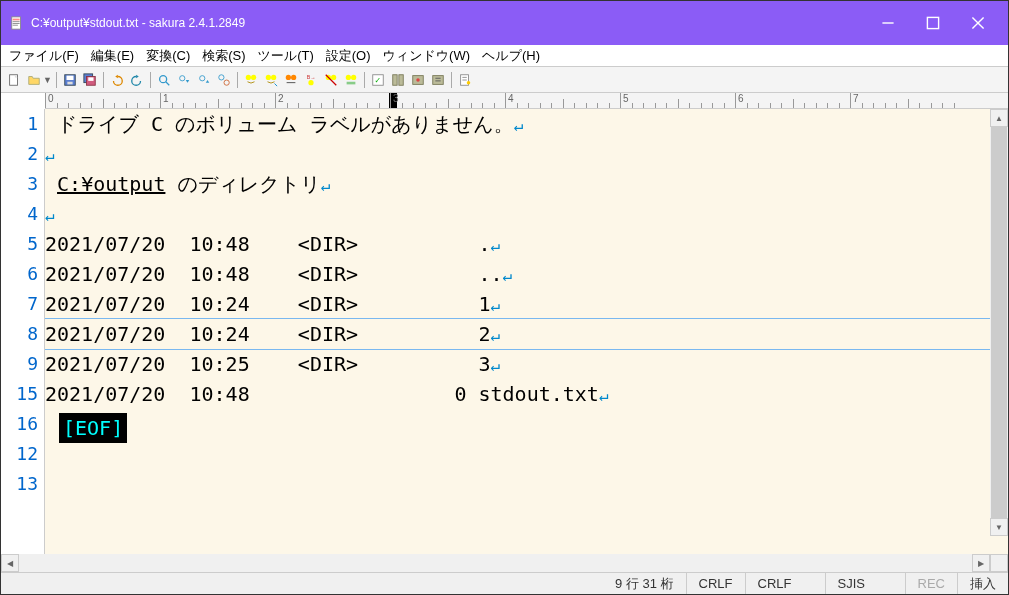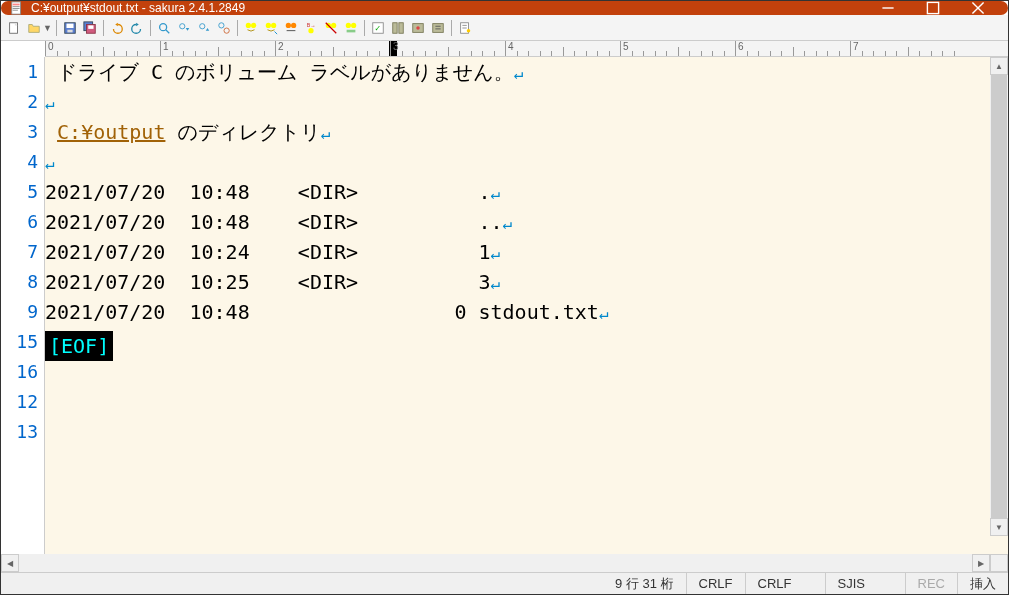--- a/index.html
+++ b/index.html
@@ -1,39 +1,39 @@
 <!DOCTYPE html>
 <html><head>
 <meta charset="utf-8">
 <style>
 * { margin: 0; padding: 0; box-sizing: border-box; }
 body { font-family: "MS UI Gothic", "Meiryo", sans-serif; font-size: 12px; overflow: hidden; }
 .window { width: 1009px; height: 595px; display: flex; flex-direction: column; background: #fff; border: 1px solid #333; }
-.titlebar { background: #c2410c; color: #fff; height: 14px; display: flex; align-items: center; padding: 0 8px; border-radius: 8px; }
+.titlebar { background: #8b5cf6; color: #fff; height: 44px; display: flex; align-items: center; padding: 0 8px; }
 .titlebar .icon { width: 16px; height: 16px; margin-right: 6px; display: inline-flex; align-items: center; justify-content: center; }
 .titlebar .title { flex: 1; font-size: 12px; }
 .winctl { display: flex; }
 .winctl .btn { width: 45px; height: 30px; display: flex; align-items: center; justify-content: center; color: #fff; cursor: pointer; }
 .menubar { background: #fff; height: 22px; display: flex; align-items: center; padding: 0 2px; border-bottom: 1px solid #ccc; font-size: 13px; }
 .menubar .menuitem { padding: 2px 6px; cursor: pointer; }
 .toolbar { background: #f4f4f4; height: 26px; display: flex; align-items: center; padding: 0 4px; gap: 2px; border-bottom: 1px solid #ccc; }
 .toolbar .tbtn { width: 18px; height: 18px; display: inline-flex; align-items: center; justify-content: center; cursor: pointer; border: 1px solid transparent; }
 .toolbar .sep { width: 1px; height: 16px; background: #aaa; margin: 0 2px; }
 .ruler { height: 16px; background: #f4f4f4; border-bottom: 1px solid #ccc; margin-left: 44px; position: relative; overflow: hidden; font-size: 10px; color: #666; }
 .ruler .tick { position: absolute; top: 0; height: 100%; border-left: 1px solid #999; padding-left: 2px; }
 .ruler .cursor-mark { position: absolute; top: 0; width: 8px; height: 16px; background: #000; }
 .editor { flex: 1; display: flex; background: #fdf7e8; overflow: hidden; position: relative; }
 .gutter { width: 44px; background: #fff; border-right: 1px solid #ccc; text-align: right; padding-right: 6px; font-size: 18px; color: #0066cc; font-family: Consolas, monospace; }
 .gutter .ln { height: 30px; line-height: 30px; }
 .content { flex: 1; font-family: "MS Gothic", "Meiryo", monospace; font-size: 20px; position: relative; }
 .content .line { height: 30px; line-height: 30px; white-space: pre; position: relative; }
 .content .line.current { background: #fdf7e8; border-top: 1px solid #7ab8f0; border-bottom: 1px solid #7ab8f0; box-sizing: content-box; margin-top: -1px; margin-bottom: -1px; }
-.content .link { color: #a16207; text-decoration: underline; }
+.content .link { color: #000000; text-decoration: underline; }
 .content .newline { color: #0088cc; font-size: 16px; }
-.content .eof { background: #000; color: #00ffff; padding: 0 4px; display: inline-block; margin-top: 4px; }
+.content .eof { background: #000; color: #00ffff; padding: 0 4px; display: inline-block; margin-top: 4px; margin-left: 14px; }
 .vscroll { position: absolute; right: 0; top: 0; bottom: 18px; width: 18px; background: #f0f0f0; }
 .vscroll .arr { height: 18px; background: #f0f0f0; display: flex; align-items: center; justify-content: center; border: 1px solid #ccc; cursor: pointer; font-size: 8px; color: #666; }
 .vscroll .thumb { position: absolute; left: 1px; right: 1px; top: 18px; bottom: 18px; background: #ccc; }
 .hscroll { height: 18px; background: #f0f0f0; display: flex; }
 .hscroll .arr { width: 18px; display: flex; align-items: center; justify-content: center; border: 1px solid #ccc; cursor: pointer; font-size: 8px; color: #666; }
 .statusbar { height: 22px; background: #f0f0f0; border-top: 1px solid #ccc; display: flex; align-items: flex-end; font-size: 13px; color: #333; }
 .statusbar .cell { padding: 0 12px; border-right: 1px solid #ccc; height: 100%; display: flex; align-items: center; }
 .statusbar .spacer { flex: 1; }
 .statusbar .disabled { color: #aaa; }
 svg { width: 14px; height: 14px; }
@@ -66,20 +66,30 @@
         </div>
       <div class="btn close">
           <svg viewBox="0 0 10 10">
             <line x1="1" y1="1" x2="9" y2="9" stroke="#fff" stroke-width="1"></line>
             <line x1="9" y1="1" x2="1" y2="9" stroke="#fff" stroke-width="1"></line>
           </svg>
         </div>
     </div>
   </div>
 
+  <div class="menubar">
+    <span class="menuitem">ファイル(F)</span>
+    <span class="menuitem">編集(E)</span>
+    <span class="menuitem">変換(C)</span>
+    <span class="menuitem">検索(S)</span>
+    <span class="menuitem">ツール(T)</span>
+    <span class="menuitem">設定(O)</span>
+    <span class="menuitem">ウィンドウ(W)</span>
+    <span class="menuitem">ヘルプ(H)</span>
+  </div>
 
   <div class="toolbar">
     <span class="tbtn">
         <svg viewBox="0 0 16 16">
           <rect x="3" y="2" width="9" height="12" fill="#fff" stroke="#666"></rect>
           <path d="M9 2 L12 5 L9 5 Z" fill="#ddd"></path>
         </svg>
       </span>
     <span class="tbtn">
         <svg viewBox="0 0 16 16">
@@ -321,20 +331,21 @@
         <div class="ln">13</div>
       </div>
     <div class="content">
         <div class="line"> ドライブ C のボリューム ラベルがありません。<span class="newline">↵</span></div>
         <div class="line"><span class="newline">↵</span></div>
         <div class="line"> <span class="link">C:¥output</span> のディレクトリ<span class="newline">↵</span></div>
         <div class="line"><span class="newline">↵</span></div>
         <div class="line">2021/07/20  10:48    &lt;DIR&gt;          .<span class="newline">↵</span></div>
         <div class="line">2021/07/20  10:48    &lt;DIR&gt;          ..<span class="newline">↵</span></div>
         <div class="line">2021/07/20  10:24    &lt;DIR&gt;          1<span class="newline">↵</span></div>
+        <div class="line current">2021/07/20  10:24    &lt;DIR&gt;          2<span class="newline">↵</span></div>
         <div class="line">2021/07/20  10:25    &lt;DIR&gt;          3<span class="newline">↵</span></div>
         <div class="line">2021/07/20  10:48                 0 stdout.txt<span class="newline">↵</span></div>
         <div class="line"><span class="eof">[EOF]</span></div>
       </div>
     <div class="vscroll">
       <div class="arr">▲</div>
       <div class="thumb"></div>
       <div class="arr" style="position:absolute;bottom:0;left:0;right:0;">▼</div>
     </div>
   </div>

